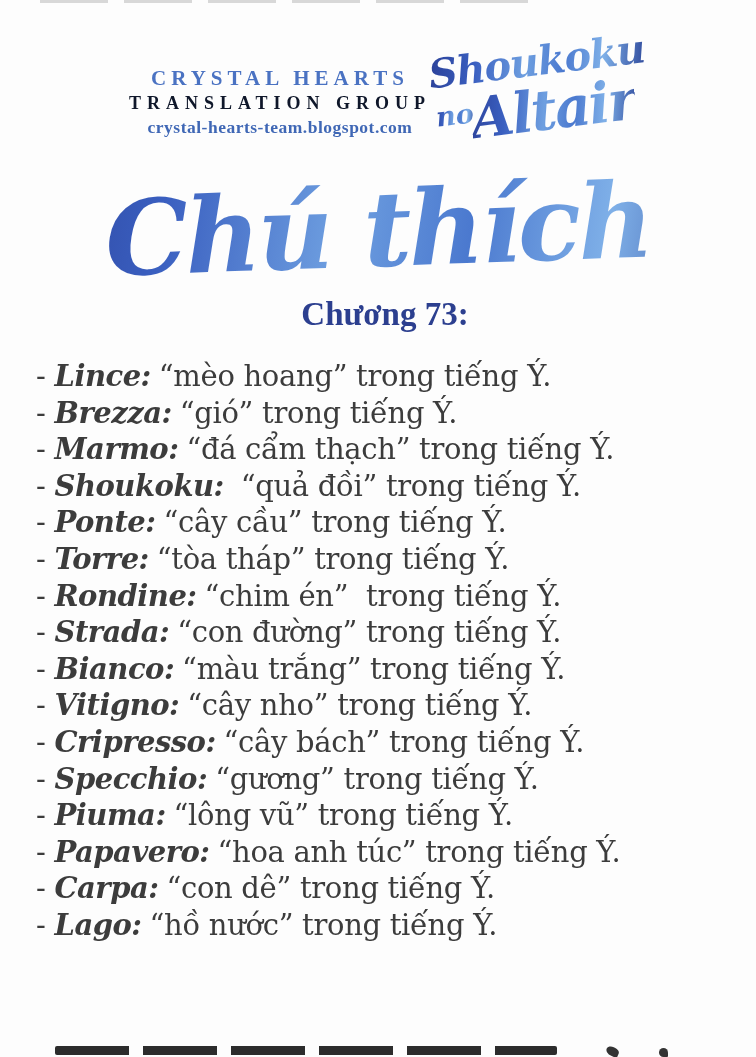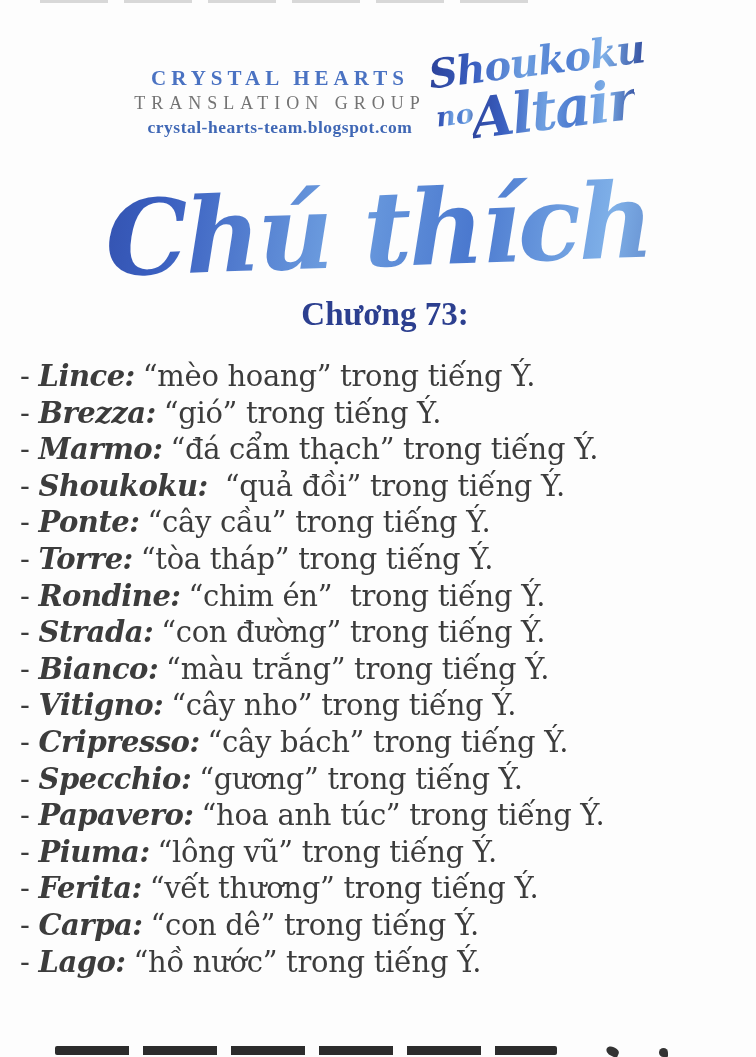--- a/index.html
+++ b/index.html
@@ -49,23 +49,23 @@
     width: 340px;
     text-align: center;
     font-family: "Liberation Serif", serif;
   }
   .credits-line1 {
     font-size: 21px; font-weight: bold;
     letter-spacing: 5px;
     color: #4a72c2;
   }
   .credits-line2 {
-    font-size: 18px; font-weight: normal;
+    font-size: 18px; font-weight: bold;
     letter-spacing: 6px;
-    color: #737373;
+    color: #0f172a;
     margin-top: 2px;
   }
   .credits-url {
     font-size: 17.5px; font-weight: bold;
     letter-spacing: 0.5px;
     color: #3f67b5;
     margin-top: 3px;
   }
 
   
@@ -128,21 +128,21 @@
     font-family: "Liberation Serif", serif;
     font-size: 33px;
     font-weight: bold;
     color: #2c3f8f;
     margin: 0;
   }
 
   
   .notes {
     position: absolute;
-    left: 20px; top: 358px;
+    left: 36px; top: 358px;
     width: 700px;
     font-size: 29px;
     line-height: 36.6px;
     color: #3c3c3c;
     letter-spacing: -0.3px;
   }
   .note-line { white-space: pre-wrap; }
   .note-bullet { margin-right: 9px; }
   .note-term {
     font-weight: bold;
@@ -192,25 +192,24 @@
     <div class="note-line"><span class="note-bullet">-</span><span class="note-term">Strada:</span><span class="note-definition">“con đường” trong tiếng Ý.</span></div>
 
     <div class="note-line"><span class="note-bullet">-</span><span class="note-term">Bianco:</span><span class="note-definition">“màu trắng” trong tiếng Ý.</span></div>
 
     <div class="note-line"><span class="note-bullet">-</span><span class="note-term">Vitigno:</span><span class="note-definition">“cây nho” trong tiếng Ý.</span></div>
 
     <div class="note-line"><span class="note-bullet">-</span><span class="note-term">Cripresso:</span><span class="note-definition">“cây bách” trong tiếng Ý.</span></div>
 
     <div class="note-line"><span class="note-bullet">-</span><span class="note-term">Specchio:</span><span class="note-definition">“gương” trong tiếng Ý.</span></div>
 
+    <div class="note-line"><span class="note-bullet">-</span><span class="note-term">Piuma:</span><span class="note-definition">“lông vũ” trong tiếng Ý.</span></div>
+
     <div class="note-line"><span class="note-bullet">-</span><span class="note-term">Papavero:</span><span class="note-definition">“hoa anh túc” trong tiếng Ý.</span></div>
 
-    <div class="note-line"><span class="note-bullet">-</span><span class="note-term">Piuma:</span><span class="note-definition">“lông vũ” trong tiếng Ý.</span></div>
-
-    <div class="note-line"><span class="note-bullet">-</span><span class="note-term">Ferita:</span><span class="note-definition">“vết thương” trong tiếng Ý.</span></div>
 
     <div class="note-line"><span class="note-bullet">-</span><span class="note-term">Carpa:</span><span class="note-definition">“con dê” trong tiếng Ý.</span></div>
 
     <div class="note-line"><span class="note-bullet">-</span><span class="note-term">Lago:</span><span class="note-definition">“hồ nước” trong tiếng Ý.</span></div>
 
   </div>
 
   <div class="bottom-remnant-bar"></div>
   <div class="bottom-mark-1"></div>
   <div class="bottom-mark-2"></div>

